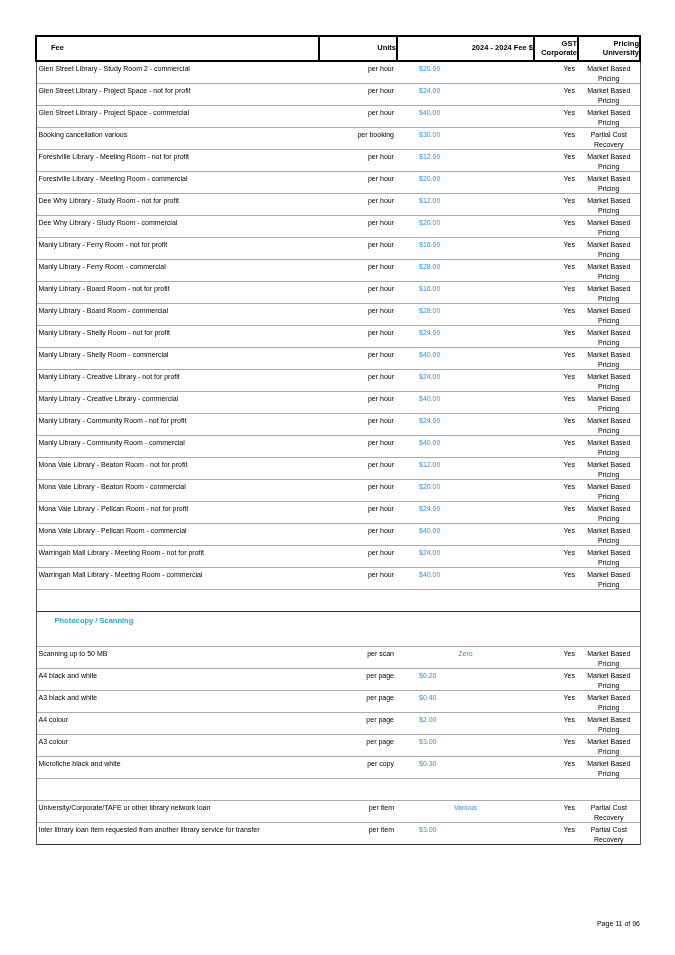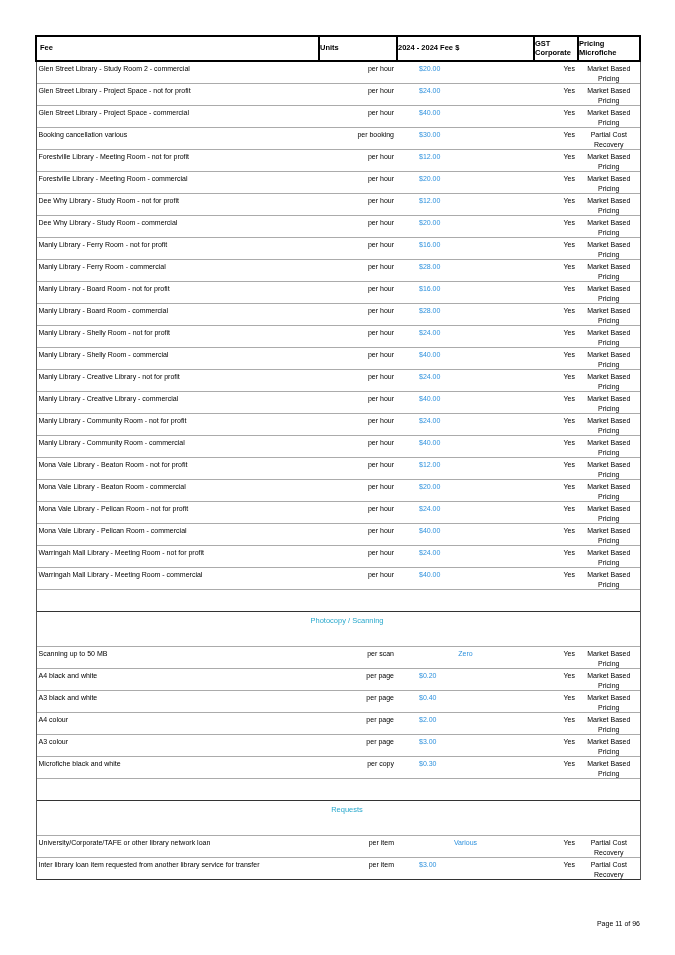--- a/index.html
+++ b/index.html
@@ -24,26 +24,26 @@
     width: 604px;
     border-collapse: collapse;
     table-layout: fixed;
   }
   th {
     border: 2px solid #000;
     font-size: 7.5px;
     line-height: 8.5px;
     font-weight: bold;
     height: 23px;
-    text-align: left;
+    text-align: right;
     vertical-align: middle;
     padding: 0;
     background: #fff;
   }
-  th.col-fee { text-align: left; padding-left: 3px; }
+  th.col-fee { text-align: left; padding-left: 14px; }
   td {
     vertical-align: top;
     font-size: 7px;
     line-height: 9.5px;
     padding: 2px 0 0 0;
     overflow: hidden;
   }
   tr.trow { height: 20.67px; }
   tr.trow td { border-top: 1px solid var(--row-line); }
   td:first-child { border-left: 1px solid var(--outer-line); }
@@ -52,24 +52,23 @@
   td.col-units { text-align: right; padding-right: 3px; }
   td.col-amount { color: var(--fee-value-color); }
   td.col-amount.money { text-align: left; padding-left: 22px; }
   td.col-amount.word { text-align: center; }
   td.col-gst { text-align: right; padding-right: 3px; }
   td.col-method { text-align: center; }
   tr.section-row td {
     border-top: 1px solid var(--section-line);
     height: 30px;
     color: var(--section-color);
-    font-weight: normal;
+    font-weight: bold;
     font-size: 7.5px;
     padding: 4px 0 0 18px;
-    text-align: center;
   }
   tr.spacer-row td {
     border-top: 1px solid var(--row-line);
     height: 19px;
   }
   tbody { border-bottom: 1px solid var(--section-line); }
   .page-footer {
     position: absolute;
     top: 920px;
     right: 35px;
@@ -87,21 +86,21 @@
     <col style="width:137px">
     <col style="width:44px">
     <col style="width:62px">
   </colgroup>
   <thead>
     <tr>
       <th class="col-fee">Fee</th>
       <th>Units</th>
       <th>2024 - 2024 Fee $</th>
       <th>GST Corporate</th>
-      <th>Pricing Microfiche</th>
+      <th>Pricing University</th>
     </tr>
   </thead>
   <tbody id="tbody">
       <tr class="trow">
     <td class="col-fee">Glen Street Library - Study Room 2 - commercial</td>
     <td class="col-units">per hour</td>
     <td class="col-amount money">$20.00</td>
     <td class="col-gst">Yes</td>
     <td class="col-method">Market Based Pricing</td>
   </tr>
@@ -309,23 +308,20 @@
   </tr>
       <tr class="trow">
     <td class="col-fee">Microfiche black and white</td>
     <td class="col-units">per copy</td>
     <td class="col-amount money">$0.30</td>
     <td class="col-gst">Yes</td>
     <td class="col-method">Market Based Pricing</td>
   </tr>
       <tr class="spacer-row">
     <td colspan="5"></td>
-  </tr>
-      <tr class="section-row">
-    <td colspan="5" class="section-title">Requests</td>
   </tr>
       <tr class="trow">
     <td class="col-fee">University/Corporate/TAFE or other library network loan</td>
     <td class="col-units">per item</td>
     <td class="col-amount word">Various</td>
     <td class="col-gst">Yes</td>
     <td class="col-method">Partial Cost Recovery</td>
   </tr>
       <tr class="trow">
     <td class="col-fee">Inter library loan item requested from another library service for transfer</td>

